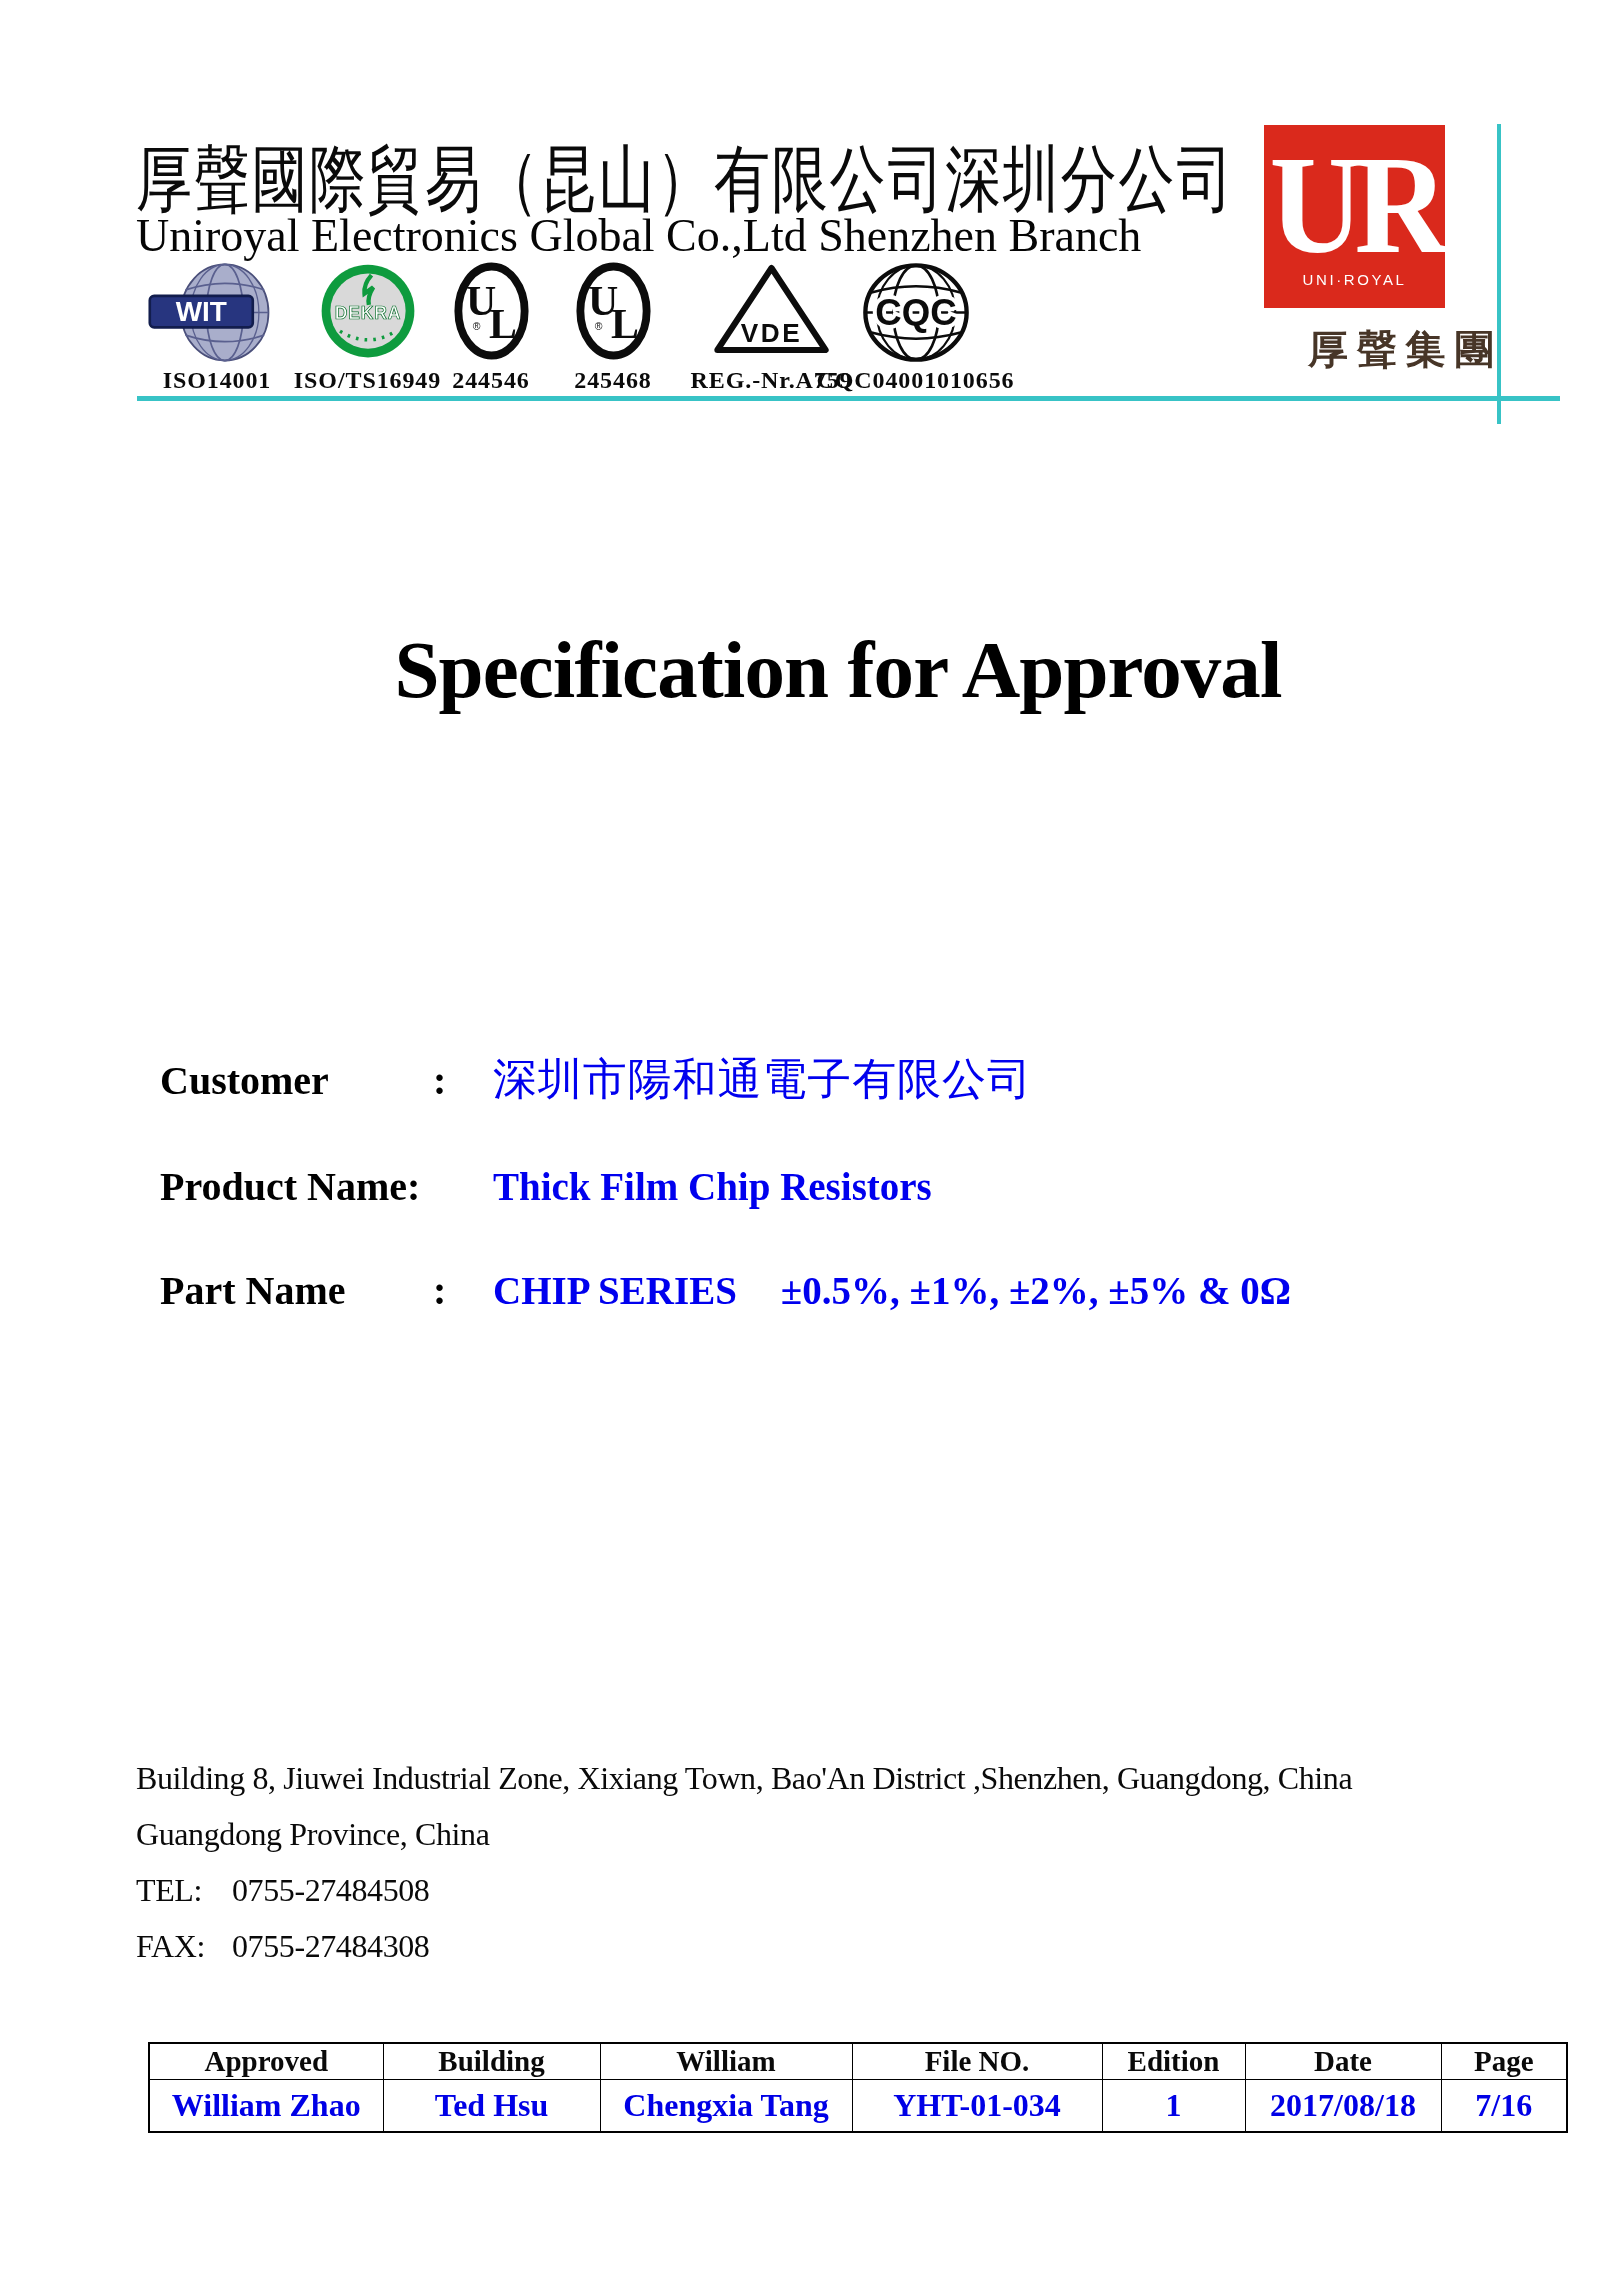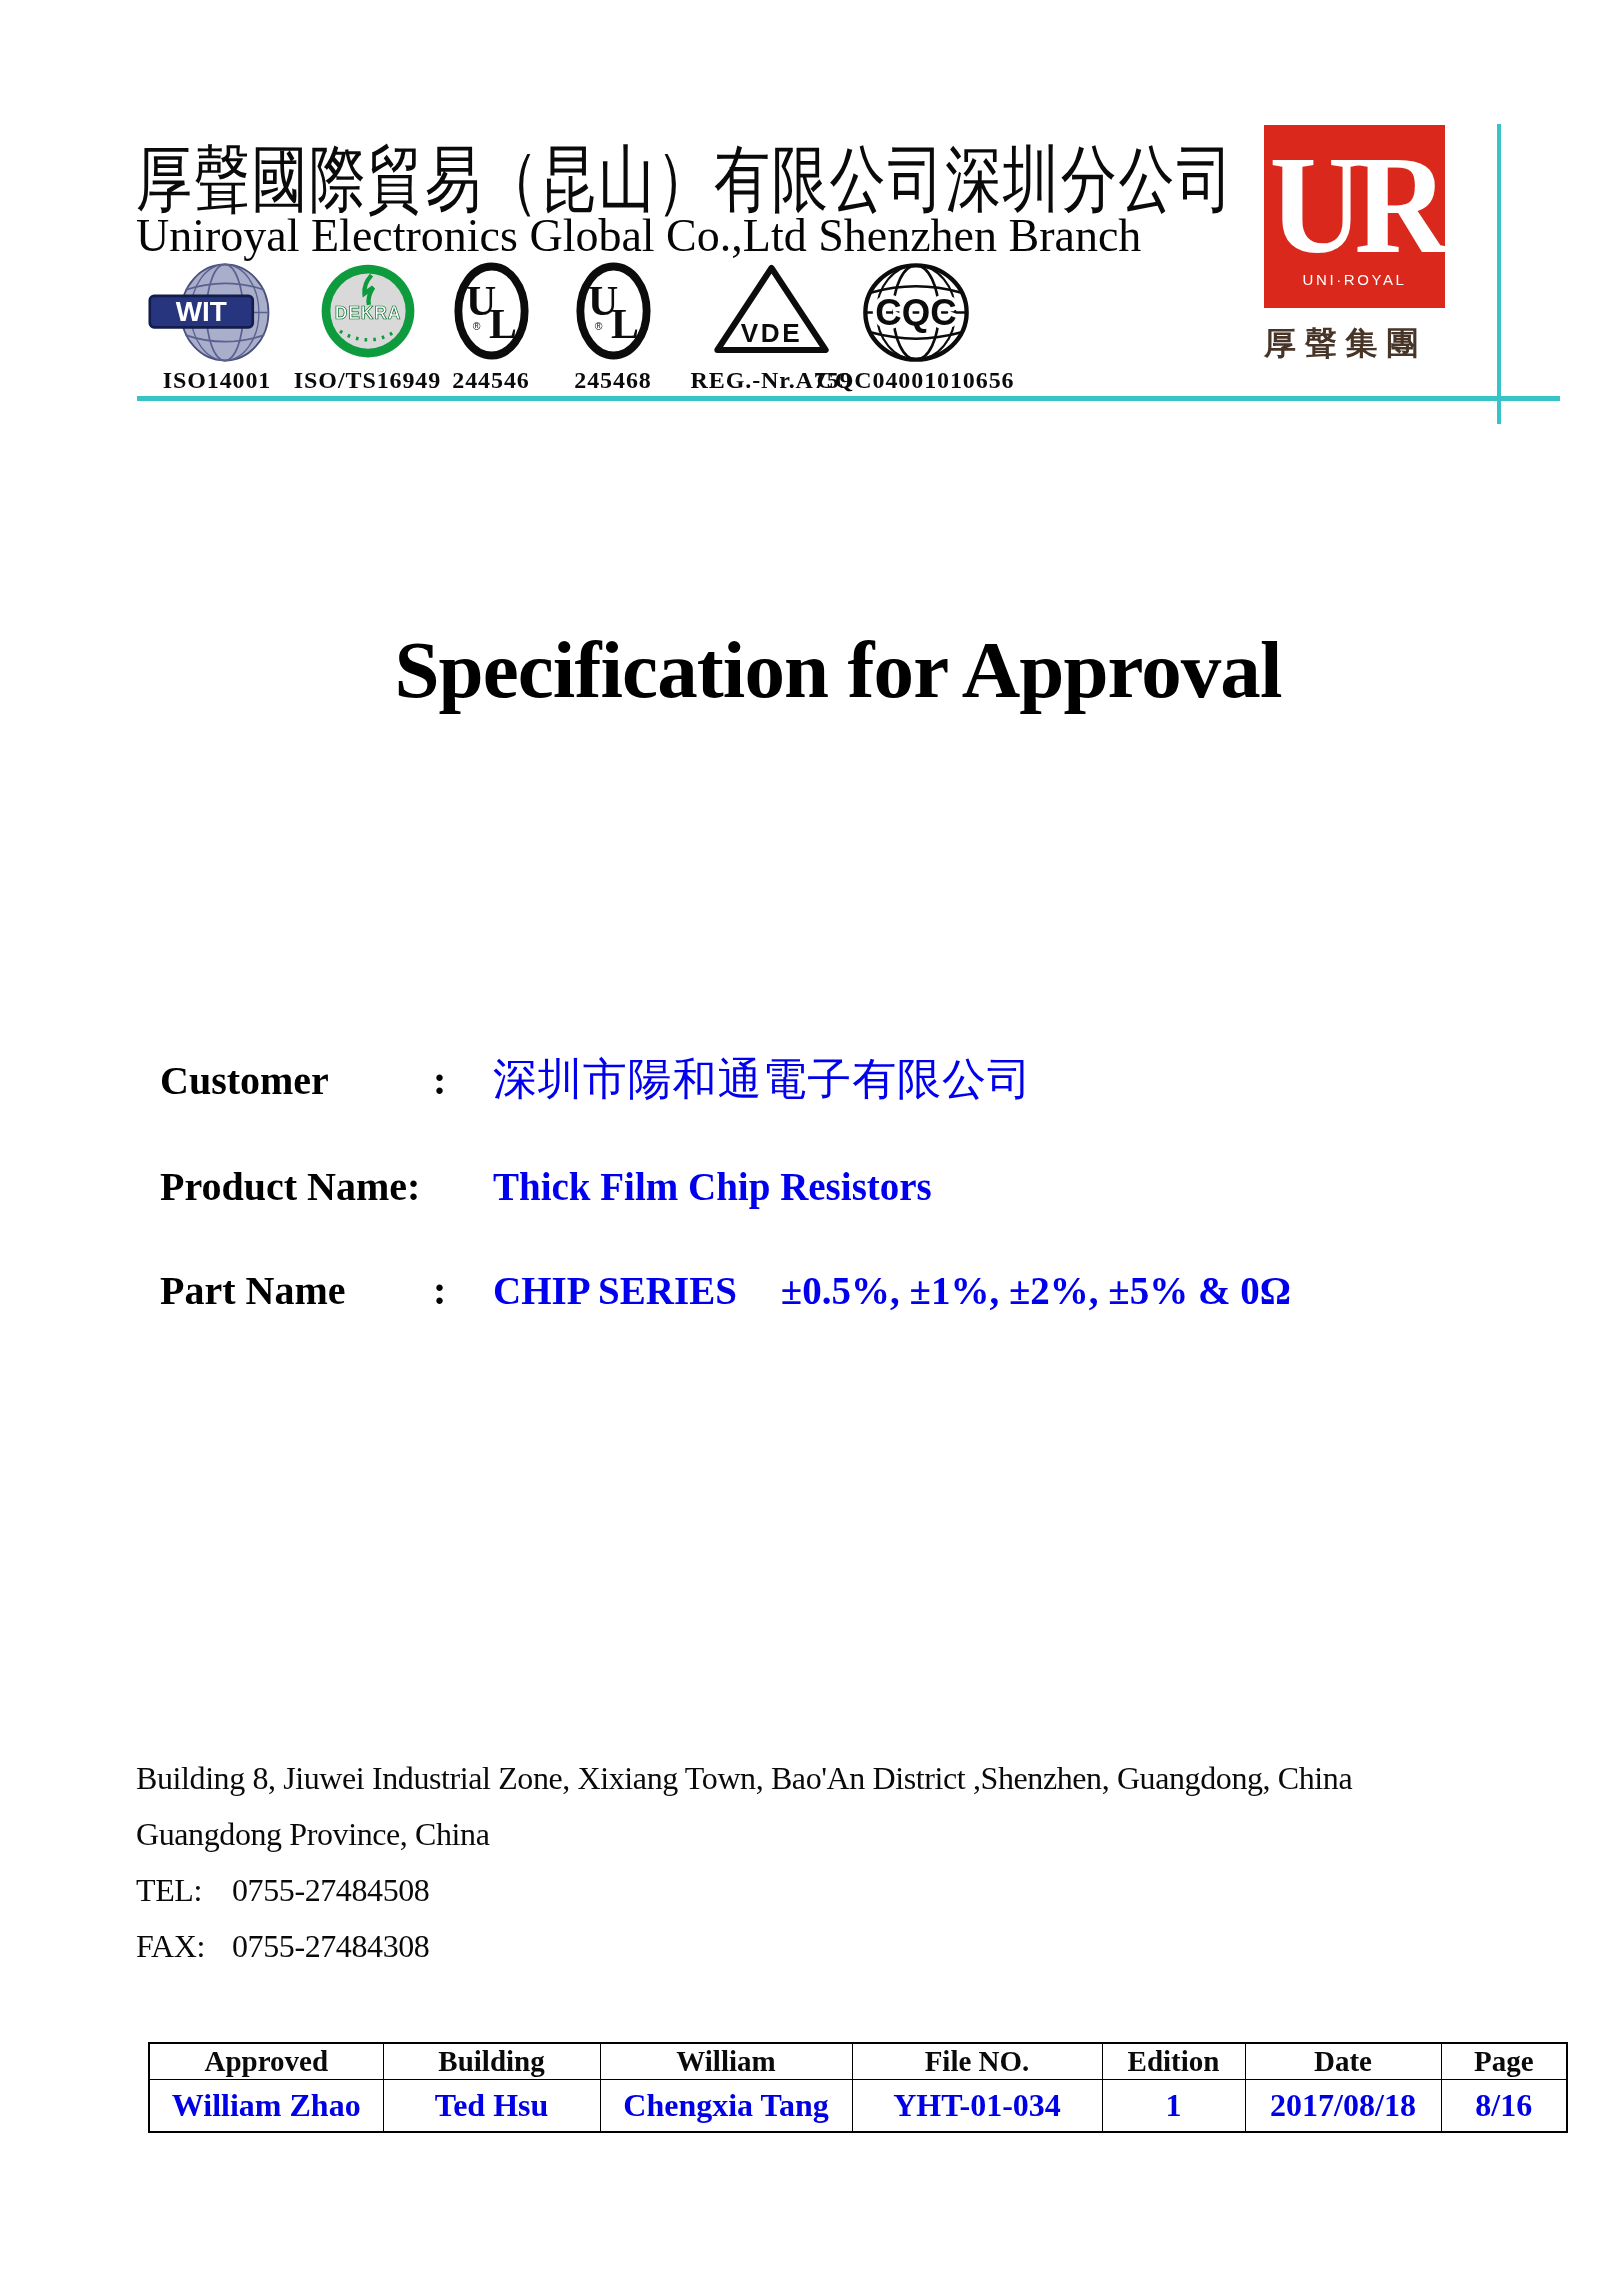--- a/index.html
+++ b/index.html
@@ -30,22 +30,22 @@
     width:181px;height:183px;background:#da291c;display:flex;flex-direction:column;
     align-items:center;justify-content:center;
   }
   .brand-monogram{
     color:#fff;font-weight:bold;font-size:130px;line-height:1;letter-spacing:-8.8px;
     transform:scaleY(1.08);margin-top:-5.3px;
   }
   .brand-wordmark{color:#fff;font-family:"Liberation Sans",sans-serif;font-size:15px;
     letter-spacing:2.6px;margin-top:1.8px;}
   .brand-group{
-    margin-top:14px;text-align:left;font-size:32px;font-weight:bold;color:#473527;
-    letter-spacing:8.8px;white-space:nowrap;
+    margin-top:14px;text-align:left;font-size:40px;font-weight:bold;color:#473527;
+    letter-spacing:8.8px;white-space:nowrap;margin-left:44px;
   }
   .rule-h{position:absolute;left:137px;top:396px;width:1423px;height:5.3px;background:#38c3c6;}
   .rule-v{position:absolute;left:1497px;top:124px;width:4.4px;height:300px;background:#38c3c6;}
   
   .doc-title{
     position:absolute;left:0;top:624px;width:100%;margin:0;text-align:center;
     font-size:81px;font-weight:bold;letter-spacing:-0.9px;text-indent:53px;white-space:nowrap;
   }
   
   .field{position:absolute;left:160px;font-size:40px;white-space:nowrap;line-height:1.2;}
@@ -212,19 +212,19 @@
       <th>Date</th>
       <th>Page</th>
     </tr>
     <tr>
       <td>William Zhao</td>
       <td>Ted Hsu</td>
       <td>Chengxia Tang</td>
       <td>YHT-01-034</td>
       <td>1</td>
       <td>2017/08/18</td>
-      <td>8/16</td>
+      <td>7/16</td>
     </tr>
   </tbody>
     </table>
 
 </div>
 
 
 </body></html>

